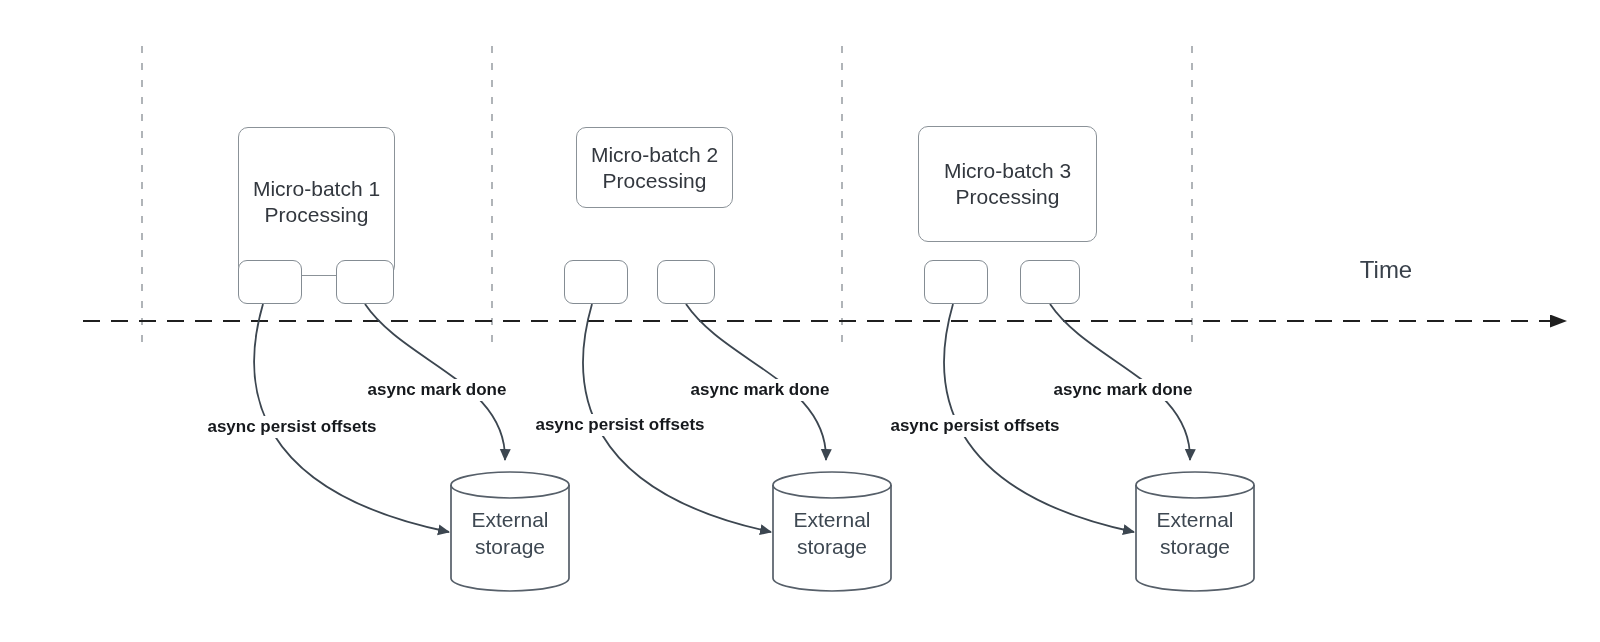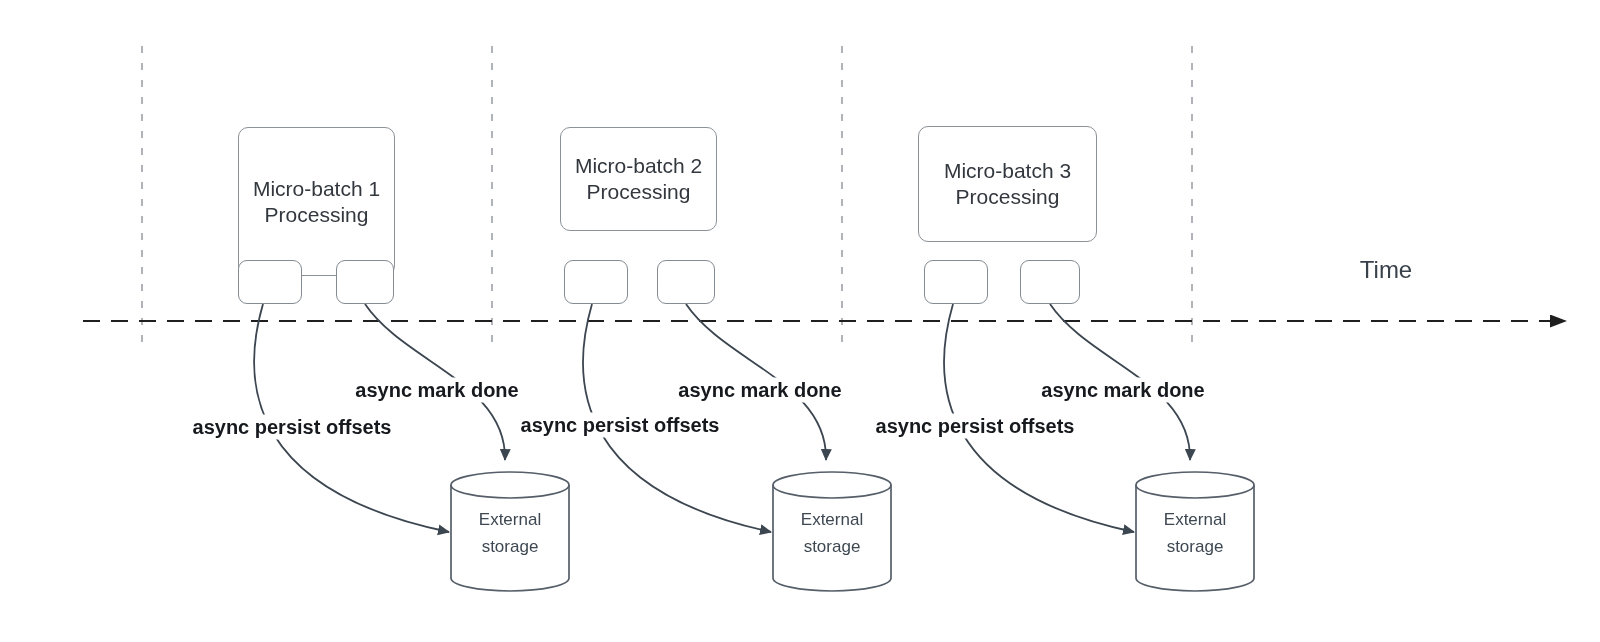--- a/index.html
+++ b/index.html
@@ -11,26 +11,26 @@
     border:1.5px solid #8b9298;border-radius:10px;
     display:flex;flex-direction:column;align-items:center;justify-content:center;
     font-size:21px;line-height:26px;color:#33383f;text-align:center;
   }
   .mini-box{
     position:absolute;box-sizing:border-box;background:#ffffff;
     border:1.5px solid #848c93;border-radius:9px;height:44px;
   }
   .arrow-label{
     position:absolute;transform:translate(-50%,-50%);
-    font-size:20px;font-weight:bold;color:#16191d;
+    font-size:17px;font-weight:bold;color:#16191d;
     background:#ffffff;padding:1px 4px;white-space:nowrap;
   }
   .storage-label{
     position:absolute;width:118px;text-align:center;
-    font-size:17px;line-height:27px;color:#3e4852;
+    font-size:21px;line-height:27px;color:#3e4852;
   }
   .time-label{
     position:absolute;transform:translate(-50%,-50%);
     font-size:24px;color:#39414b;white-space:nowrap;
   }
 </style>
 </head>
 <body>
 
 <div class="canvas">
@@ -81,21 +81,21 @@
   </div>
   <div class="mini-box" style="left:238px;top:260px;width:64px;"></div>
   <div class="mini-box" style="left:336px;top:260px;width:58px;"></div>
   <div class="arrow-label" style="left:292px;top:427px;">async persist offsets</div>
   <div class="arrow-label" style="left:437px;top:390px;">async mark done</div>
   <div class="storage-label" style="left:451px;top:506px;">
     <div>External</div>
     <div>storage</div>
   </div>
 
-  <div class="batch-box" style="left:560px;top:127px;width:157px;height:104px;">
+  <div class="batch-box" style="left:576px;top:127px;width:157px;height:81px;">
     <span>Micro-batch 2</span>
     <span>Processing</span>
   </div>
   <div class="mini-box" style="left:564px;top:260px;width:64px;"></div>
   <div class="mini-box" style="left:657px;top:260px;width:58px;"></div>
   <div class="arrow-label" style="left:620px;top:425px;">async persist offsets</div>
   <div class="arrow-label" style="left:760px;top:390px;">async mark done</div>
   <div class="storage-label" style="left:773px;top:506px;">
     <div>External</div>
     <div>storage</div>

